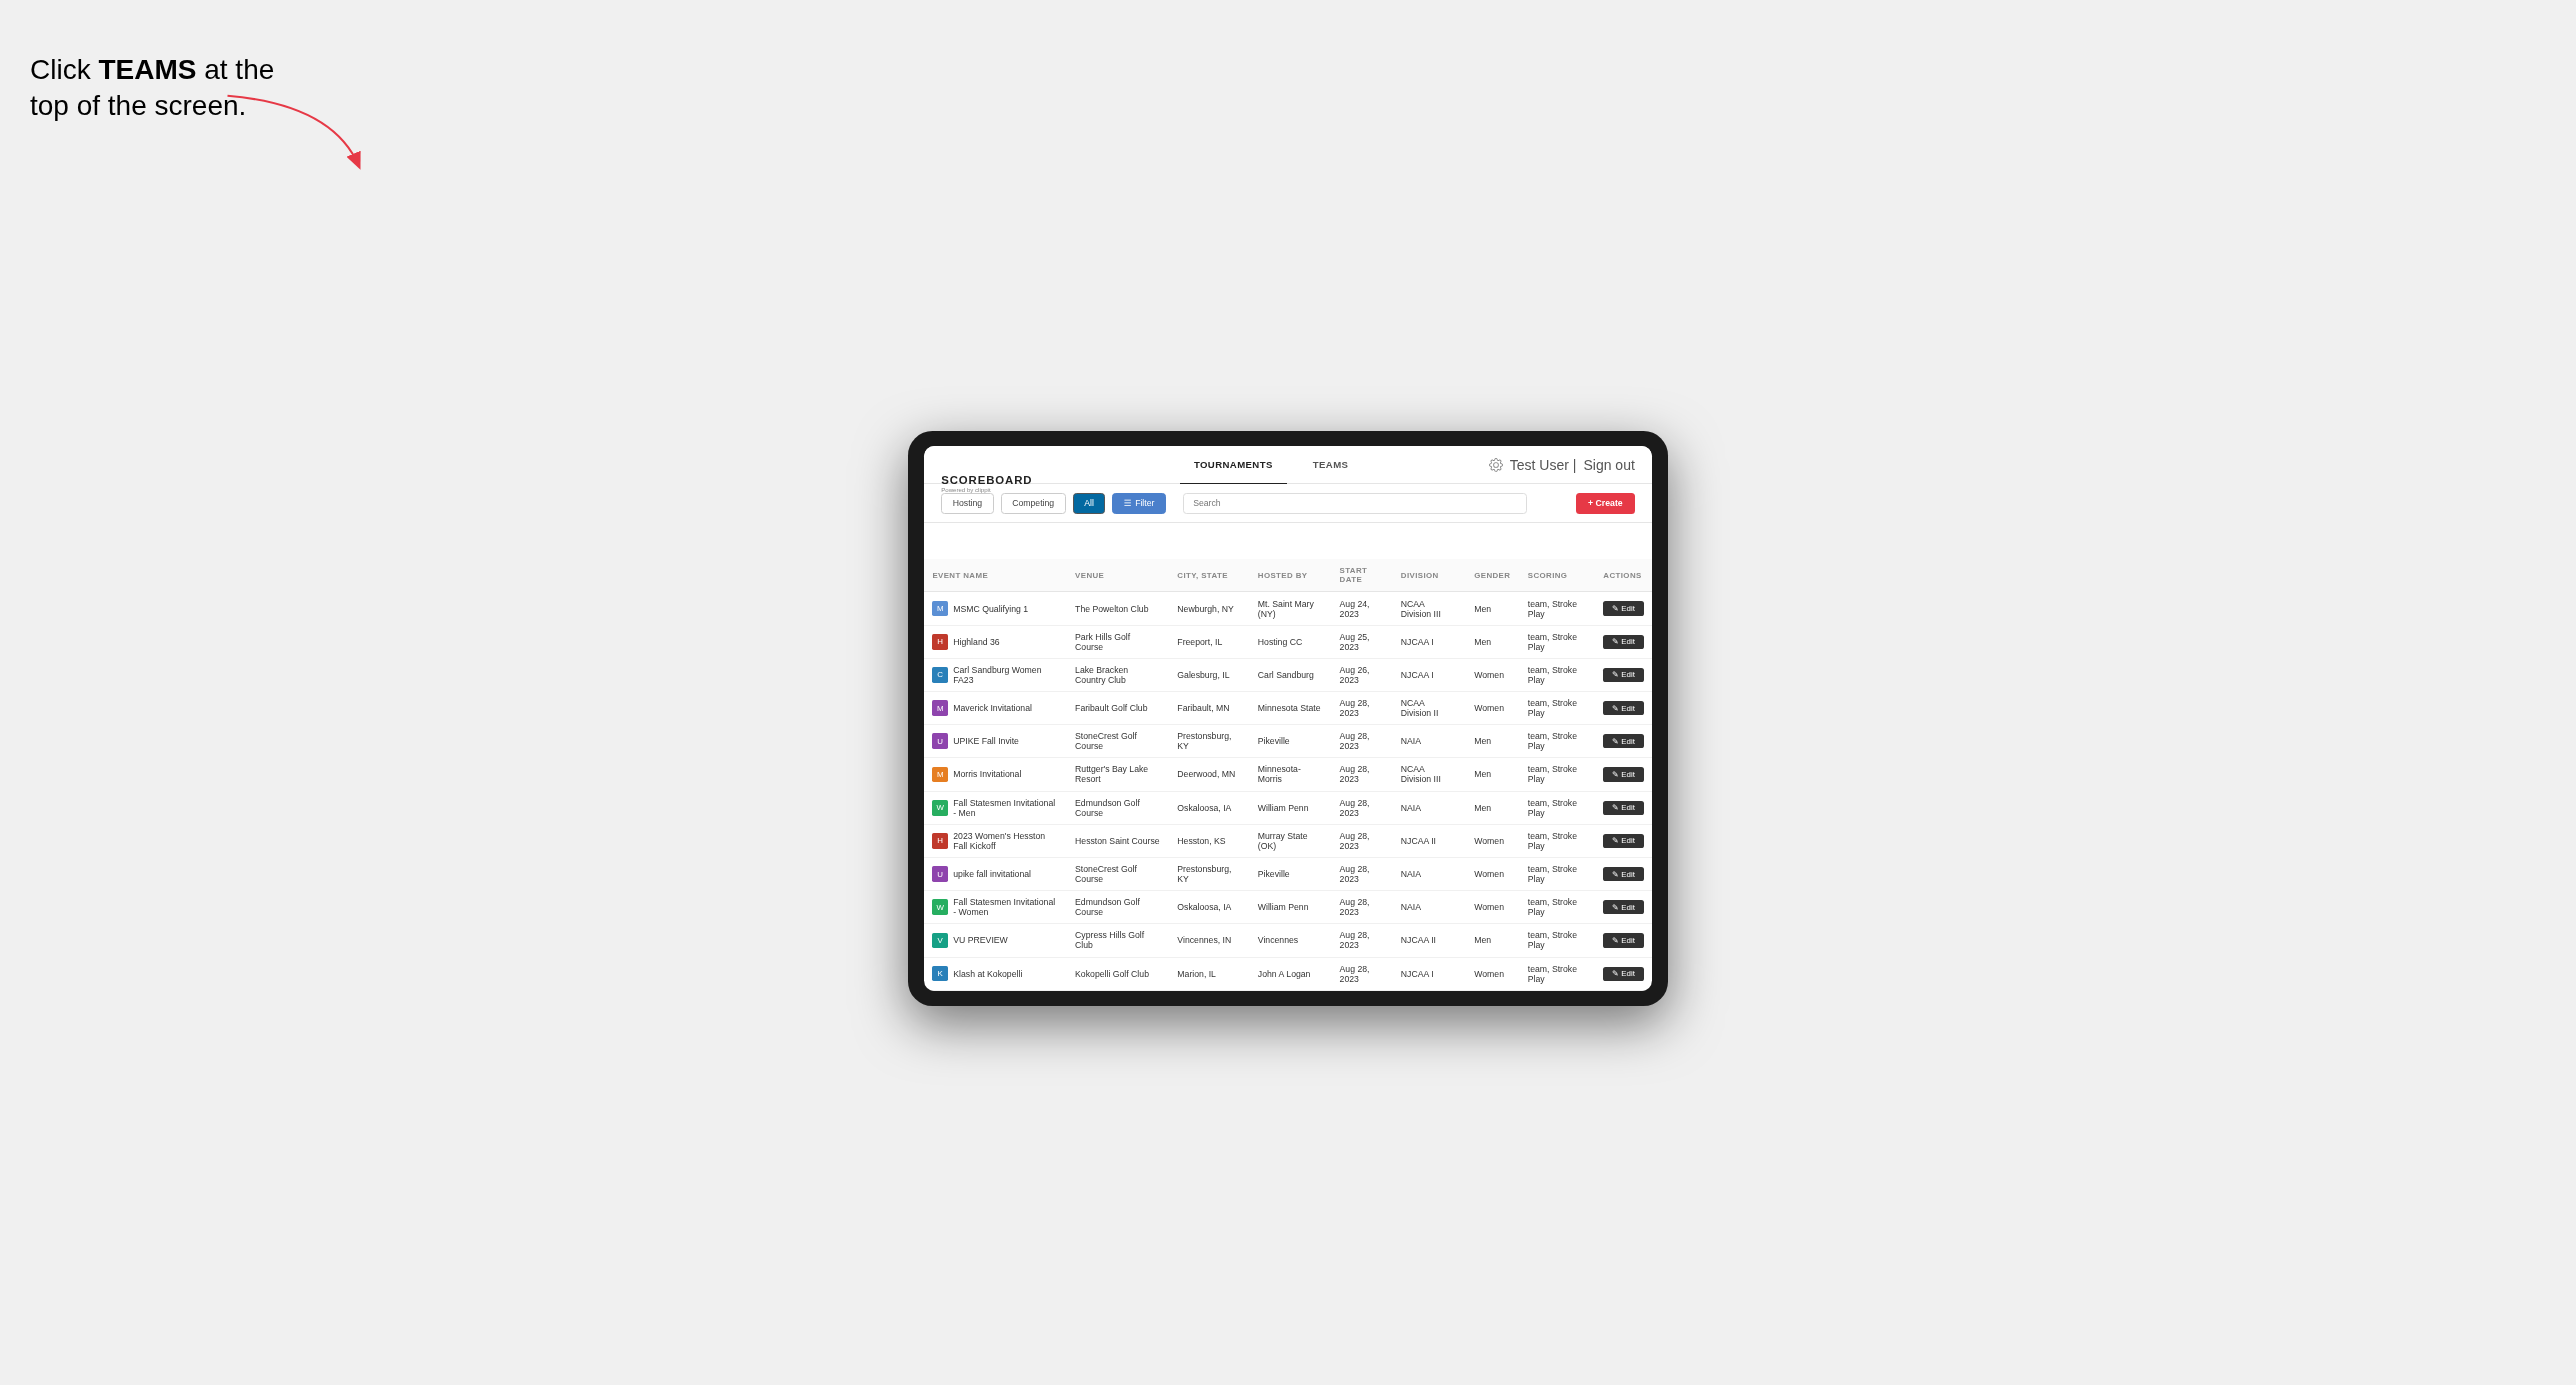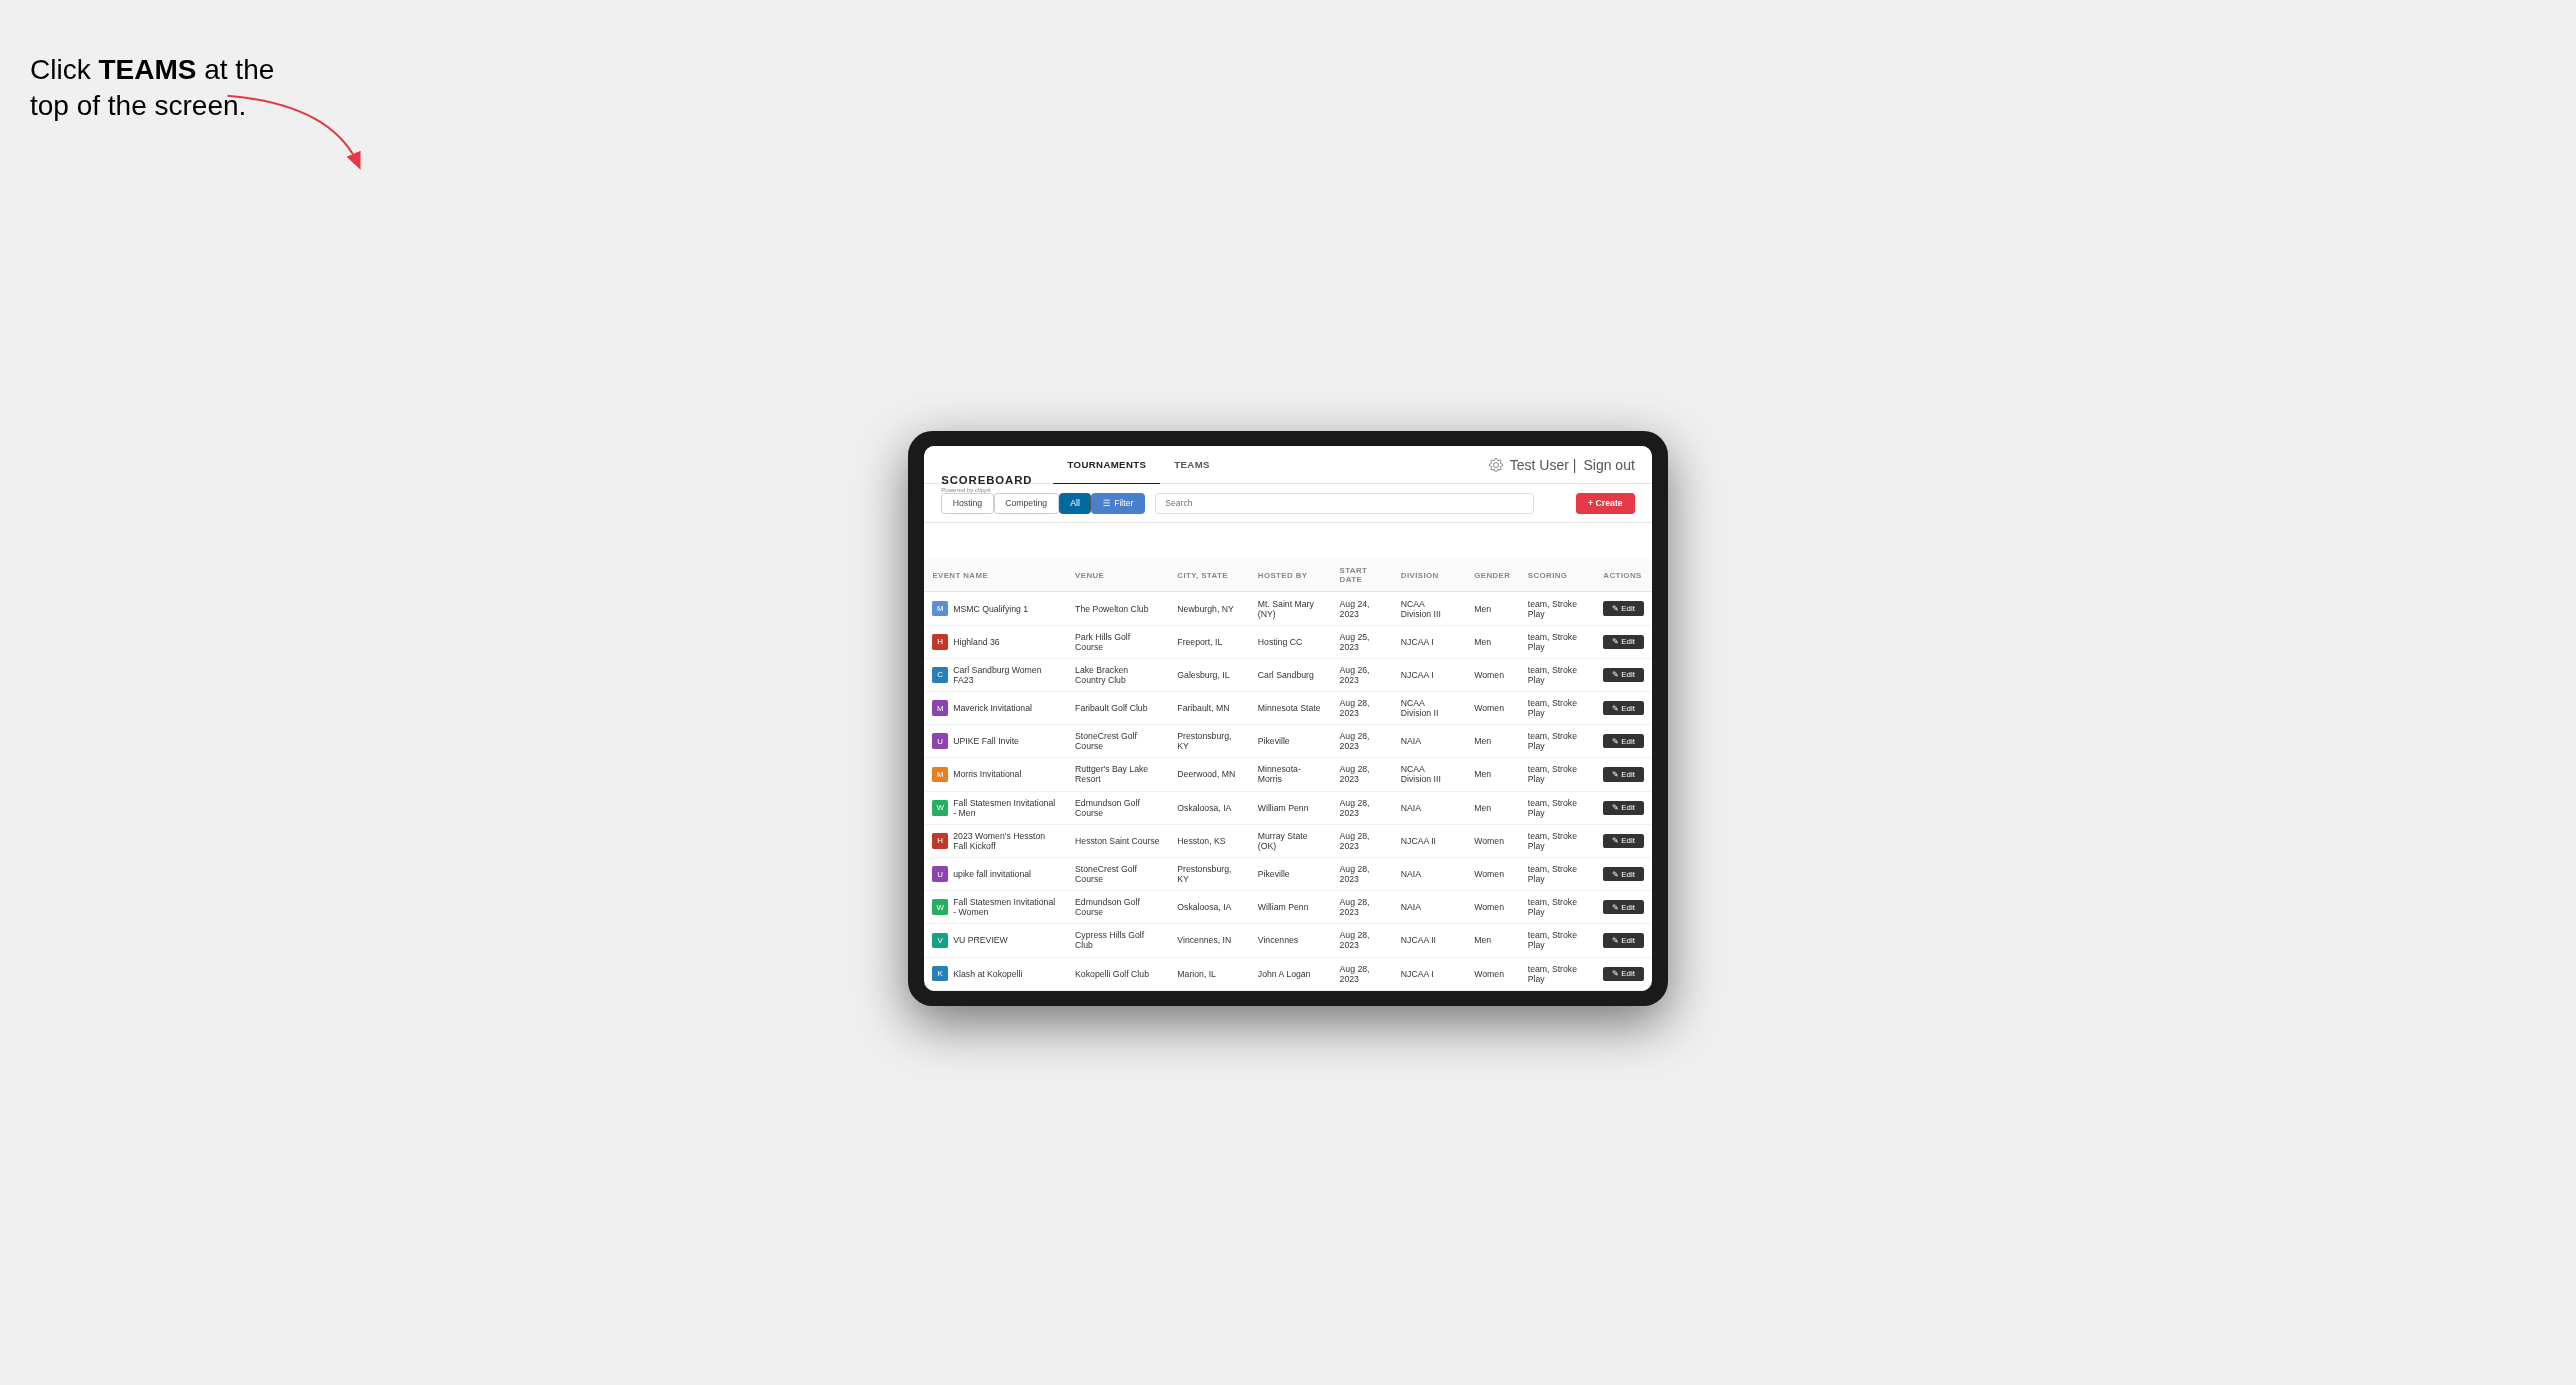--- a/index.html
+++ b/index.html
@@ -73,22 +73,23 @@
       letter-spacing: 0.9px;
       color: #222;
     }
     .logo-subtitle {
       font-size: 6.1px;
       color: #888;
     }
 
     .nav-tabs {
       display: flex;
-      gap: 0;
+      gap: 12px;
       flex: 1;
+      justify-content: center;
     }
 
     .nav-tab {
       padding: 0 14px;
       height: 38px;
       display: flex;
       align-items: center;
       font-size: 9.6px;
       font-weight: 600;
       color: #555;
@@ -117,20 +118,21 @@
     .sign-out-link {
       color: #555;
       cursor: pointer;
     }
 
     
     .toolbar {
       display: flex;
       align-items: center;
       padding: 8.7px 17.5px;
+      gap: 7px;
       border-bottom: 0.9px solid #e5e5e5;
     }
 
     .filter-btn {
       padding: 4.4px 10.5px;
       border-radius: 3.5px;
       border: 0.9px solid #ccc;
       background: #fff;
       font-size: 8.7px;
       cursor: pointer;

